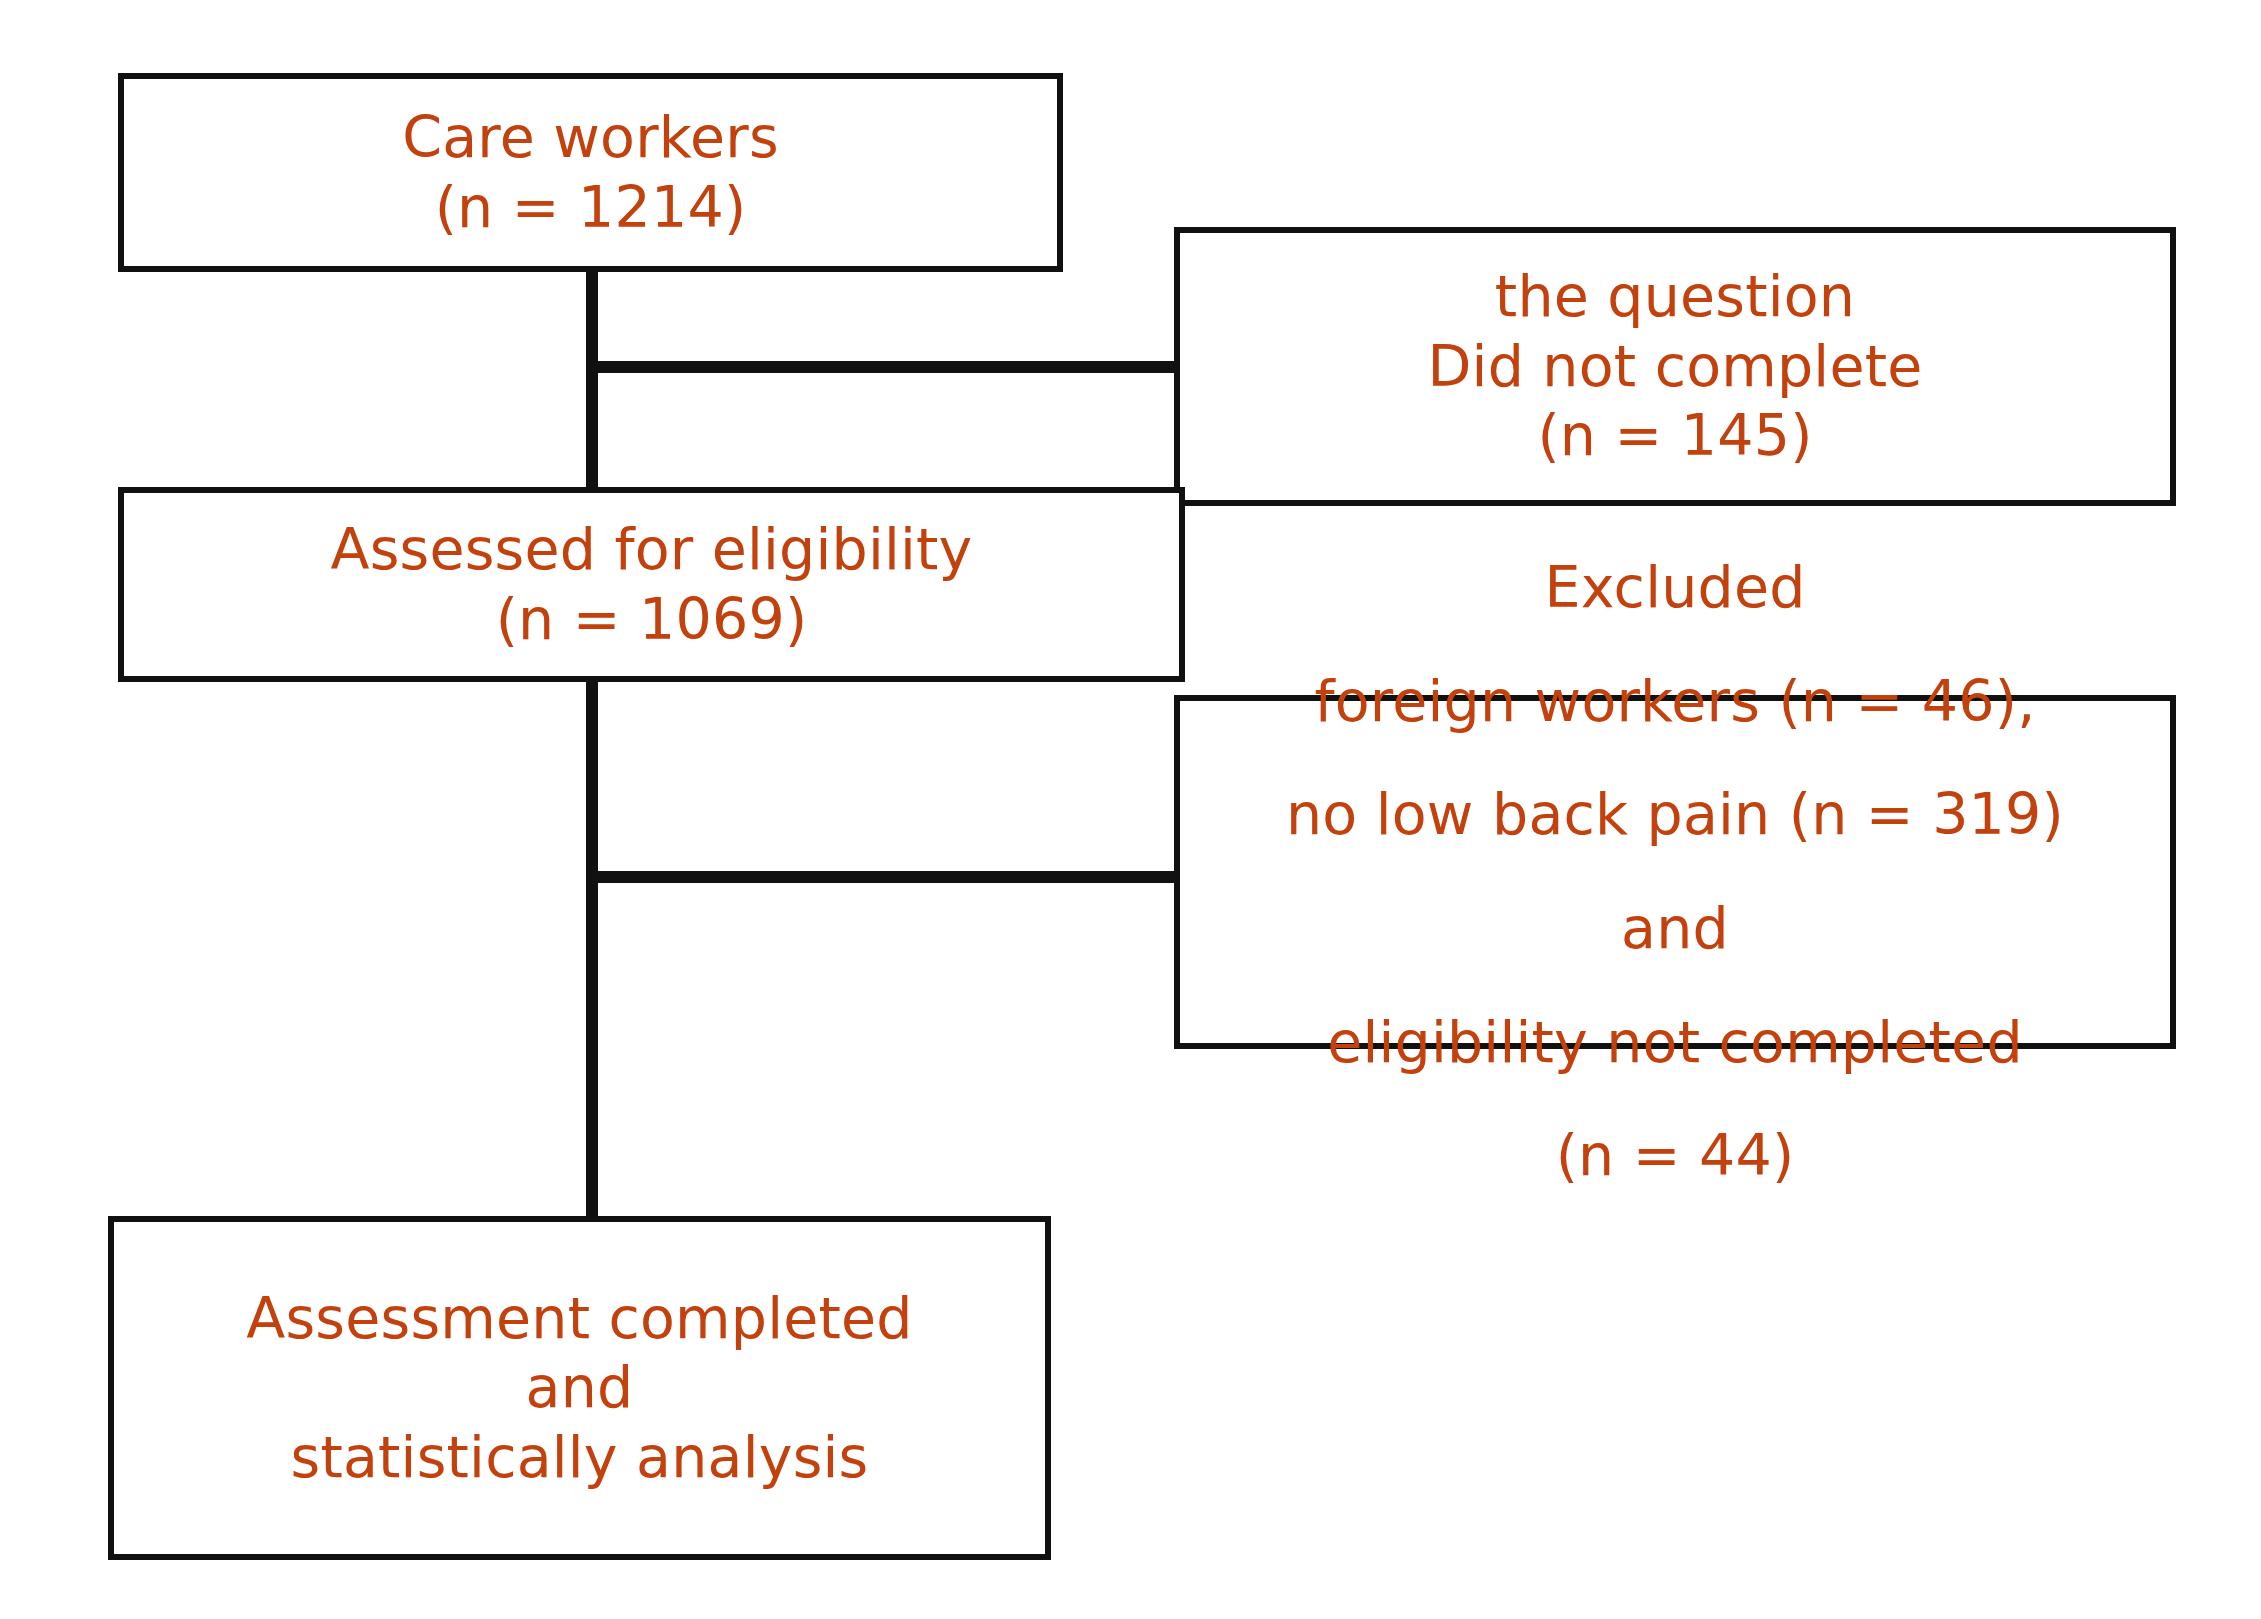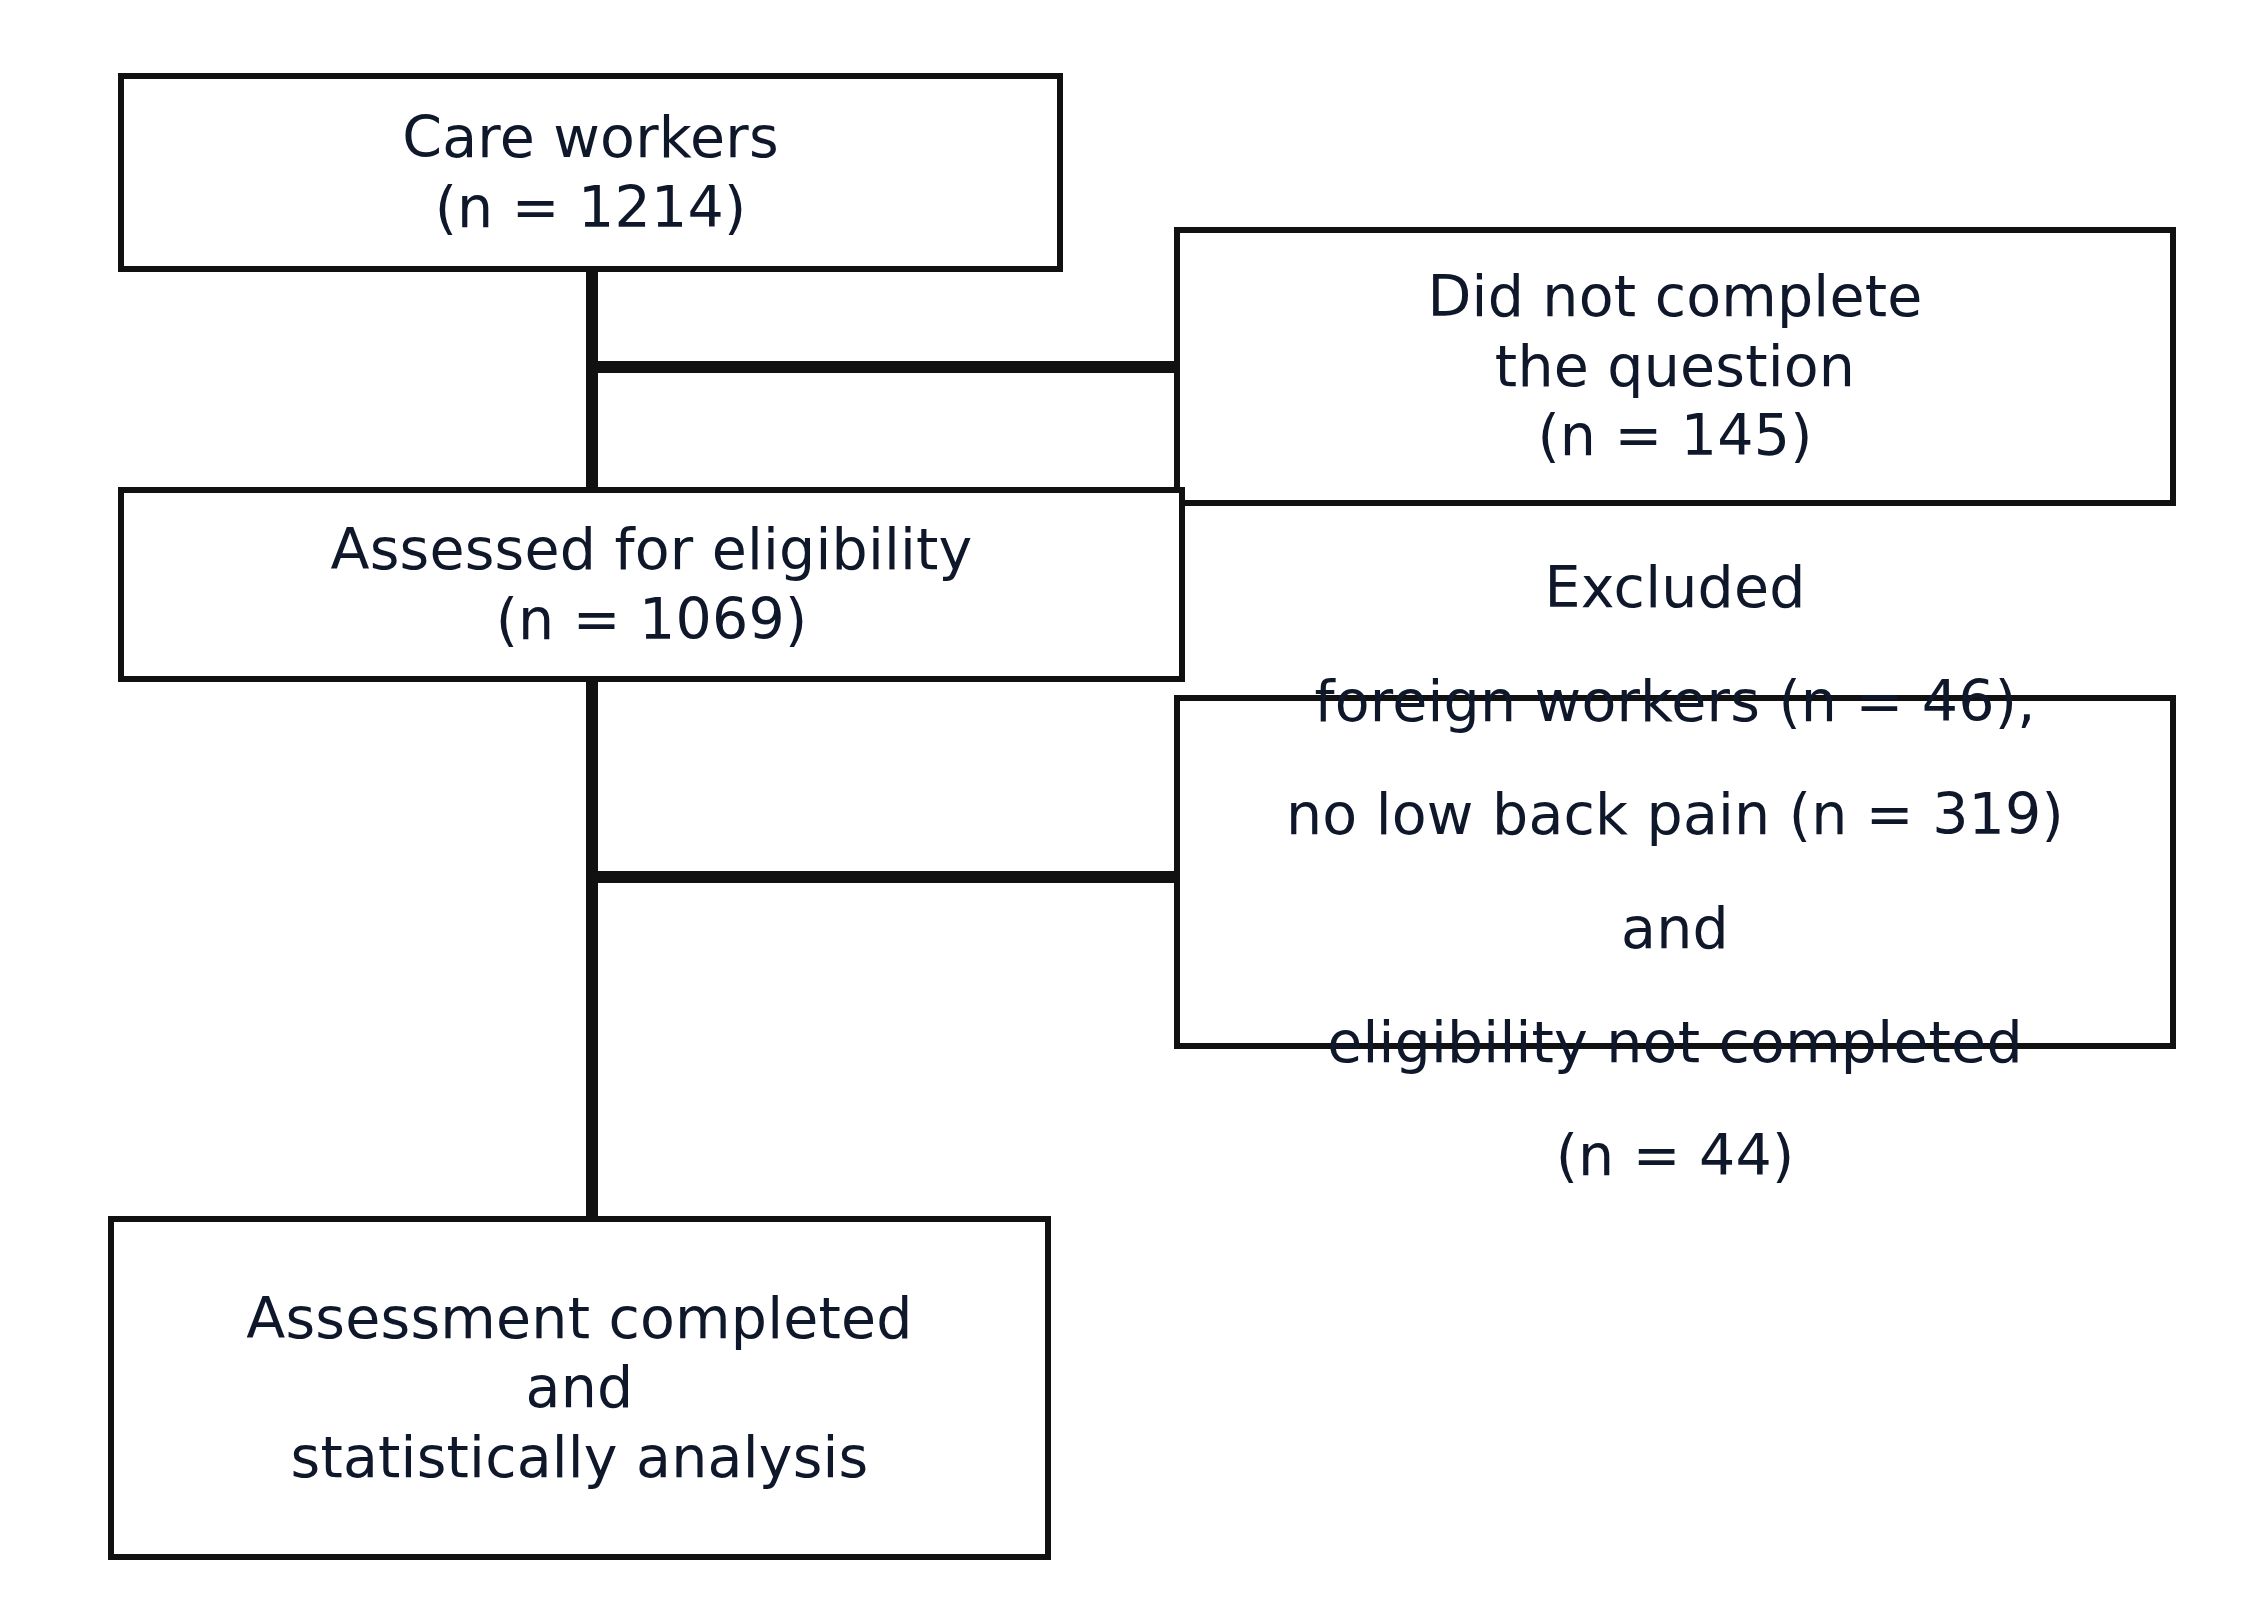--- a/index.html
+++ b/index.html
@@ -19,21 +19,21 @@
   .node {
     position: absolute;
     box-sizing: border-box;
     border: 6.9px solid #111111;
     background: #ffffff;
     display: flex;
     flex-direction: column;
     align-items: center;
     justify-content: center;
     text-align: center;
-    color: #0f172a;
+    color: #c2410c;
     z-index: 3;
   }
   .node .line {
     display: block;
     white-space: nowrap;
     font-size: 57px;
     line-height: 1.22;
     letter-spacing: 0.2px;
   }
   
@@ -64,22 +64,22 @@
   <div class="conn" id="conn-spine"></div>
   <div class="conn" id="conn-branch-top"></div>
   <div class="conn" id="conn-branch-bot"></div>
 
   <div class="node" id="node-care-workers">
     <span class="line">Care workers</span>
     <span class="line">(n = 1214)</span>
   </div>
 
   <div class="node" id="node-did-not-complete">
+    <span class="line">the question</span>
     <span class="line">Did not complete</span>
-    <span class="line">the question</span>
     <span class="line">(n = 145)</span>
   </div>
 
   <div class="node" id="node-assessed">
     <span class="line">Assessed for eligibility</span>
     <span class="line">(n = 1069)</span>
   </div>
 
   <div class="node" id="node-excluded">
     <span class="line">Excluded</span>

